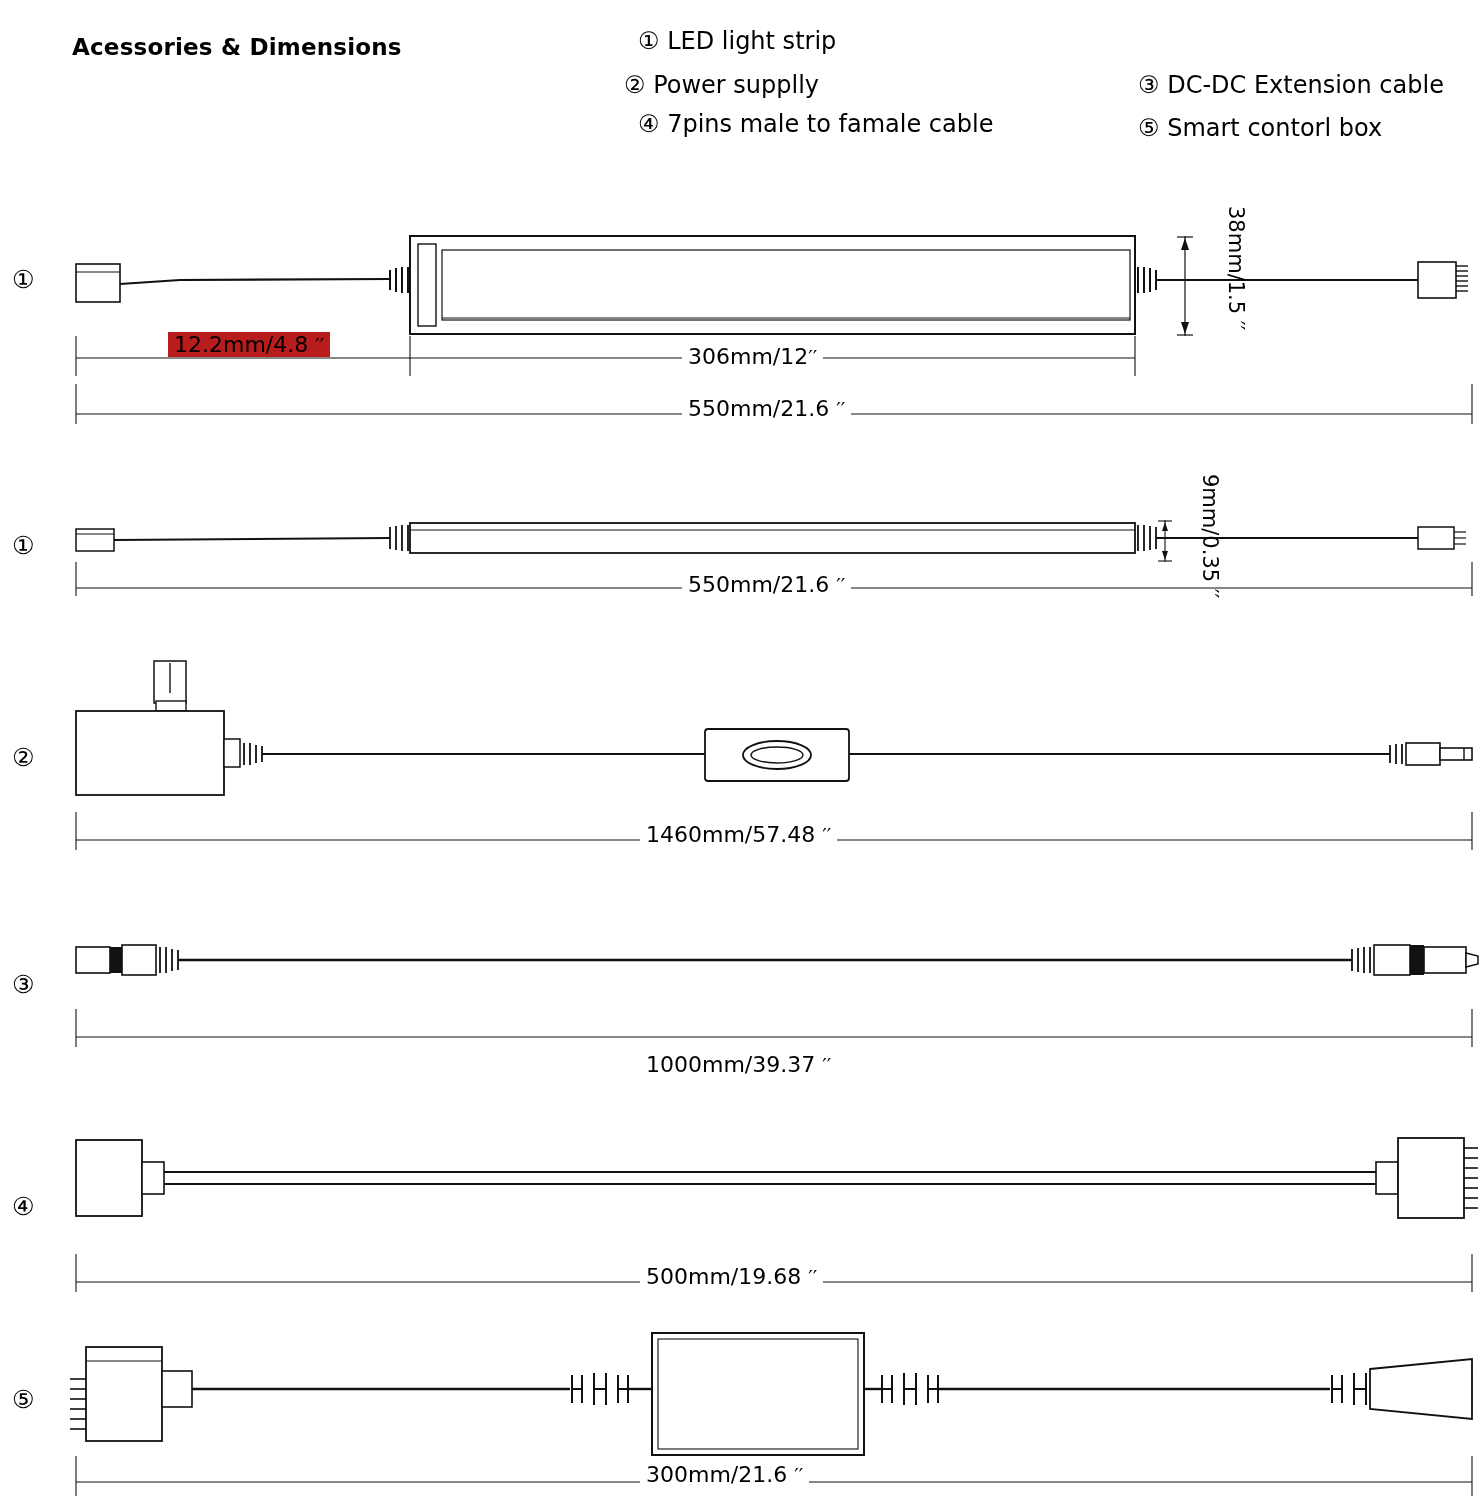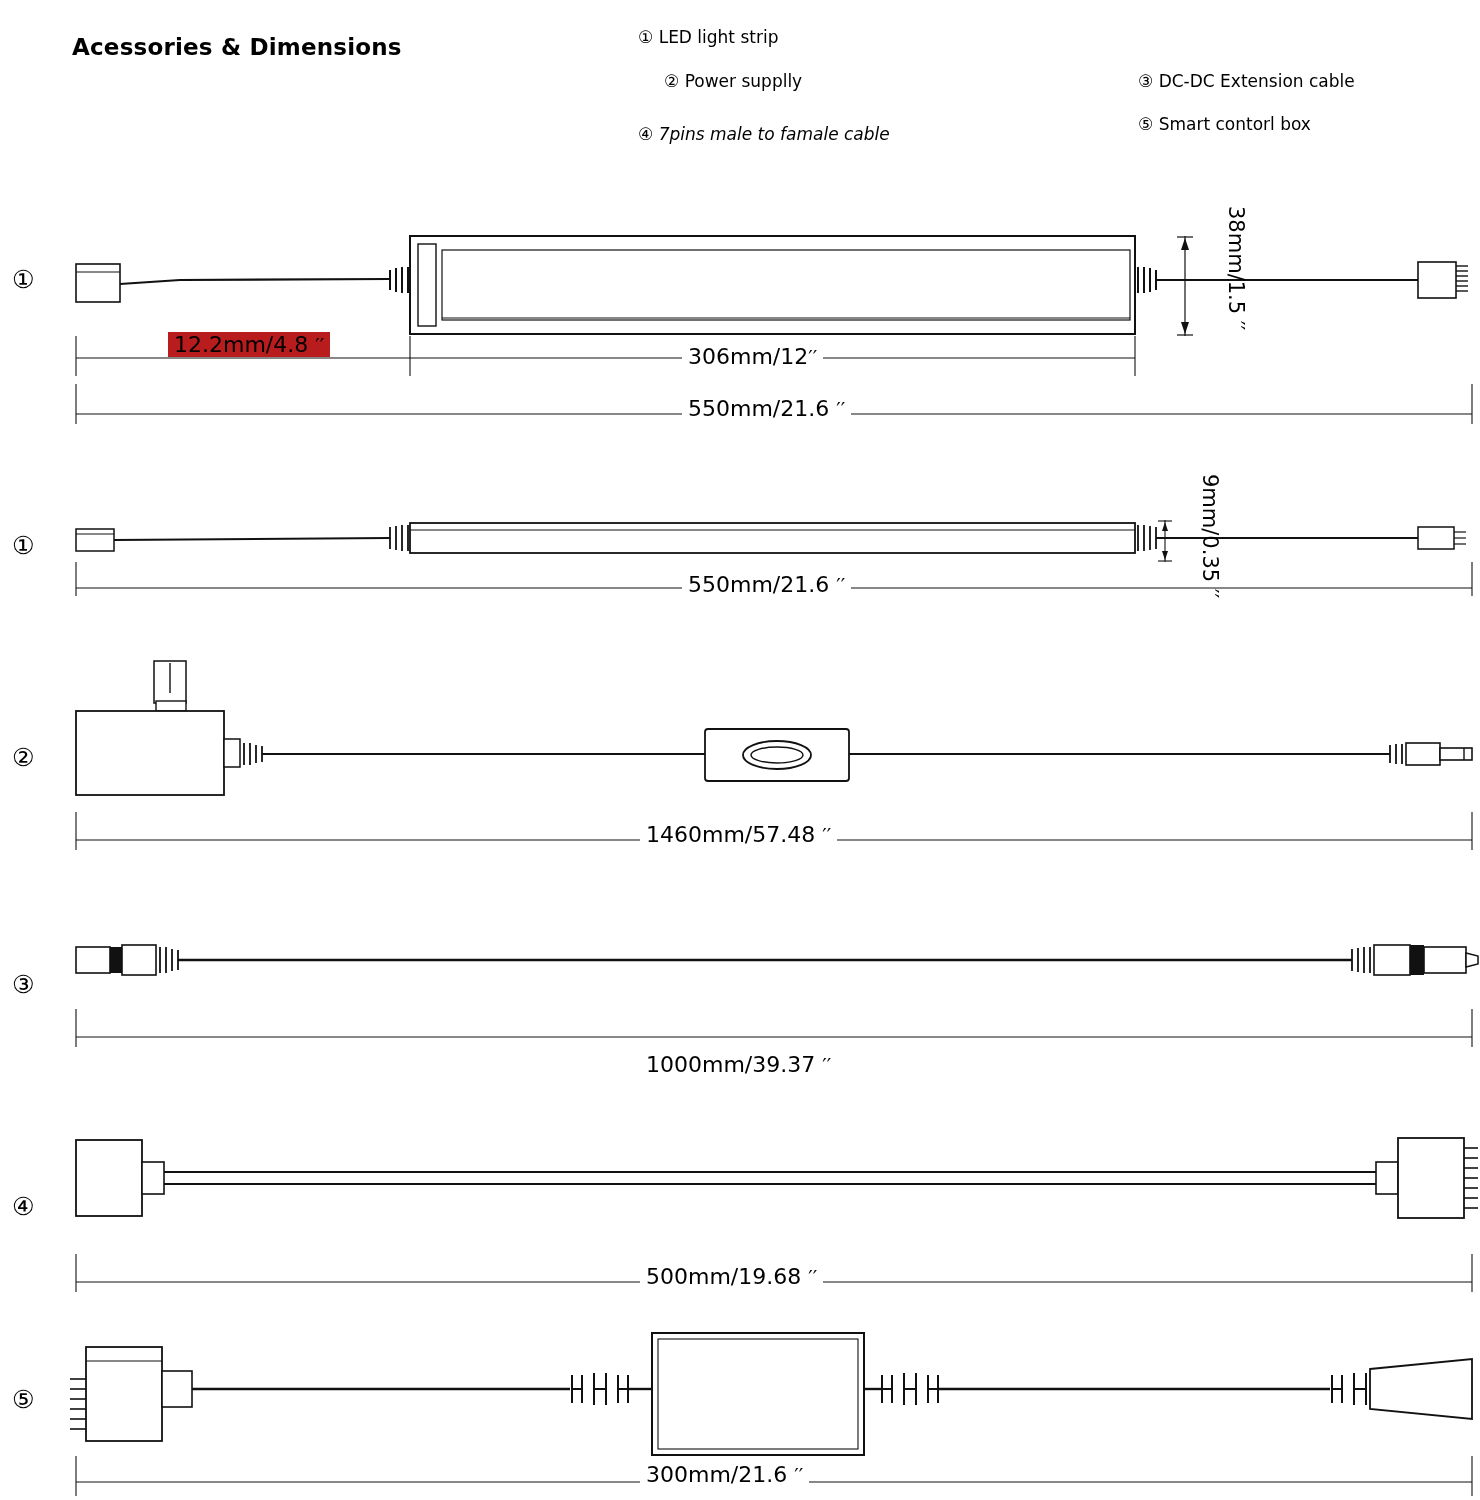--- a/index.html
+++ b/index.html
@@ -19,27 +19,27 @@
 
   
   #title {
     left: 72px; top: 2px;
     font-size: 23px;
     font-weight: bold;
     letter-spacing: 0.2px;
     margin-top: 32px;
   }
   .legend-item {
-    font-size: 17px;
+    font-size: 24px;
     white-space: nowrap;
     text-align: center;
   }
   #legend-1 { left: 638px; top: 27px; }
-  #legend-2 { left: 664px; top: 71px; }
-  #legend-4 { left: 638px; top: 124px; font-style: italic; }
+  #legend-2 { left: 624px; top: 71px; }
+  #legend-4 { left: 638px; top: 110px; }
   #legend-3 { left: 1138px; top: 71px; }
   #legend-5 { left: 1138px; top: 114px; }
 
   
   .row-num {
     font-size: 25px;
     left: 12px;
   }
 
   

